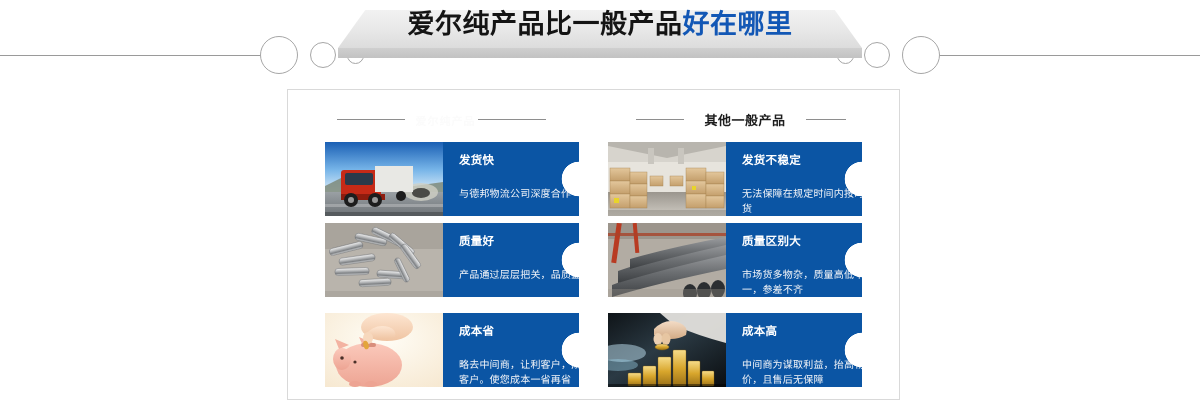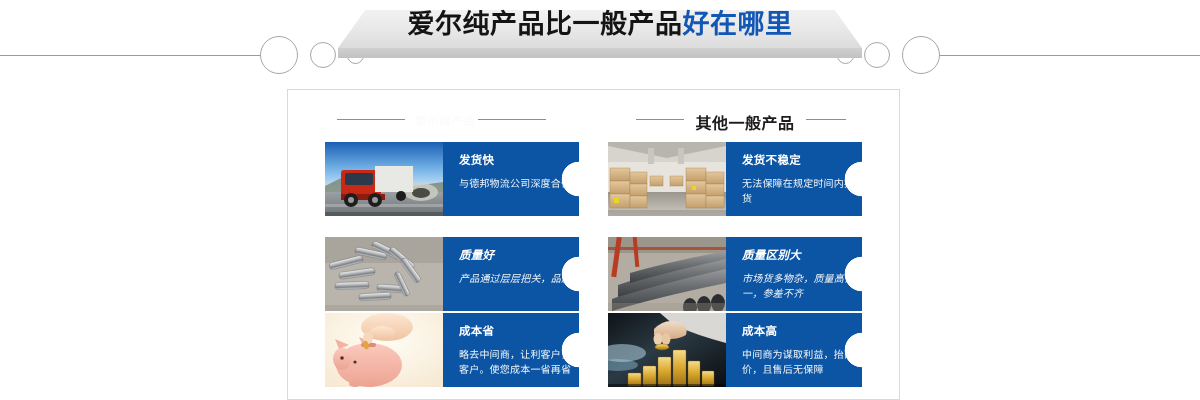--- a/index.html
+++ b/index.html
@@ -151,21 +151,21 @@
     top: 11px;
     width: 250px;
     height: 20px;
   }
   .lbl-right .txt {
     position: absolute;
     left: 62px;
     top: 0px;
     width: 110px;
     text-align: center;
-    font-size: 16px;
+    font-size: 13px;
     font-weight: bold;
     color: #1d1d1d;
     letter-spacing: 0.5px;
     white-space: nowrap;
   }
   .lbl-right .ln-a {
     position: absolute;
     left: 8px; top: 9px;
     width: 48px; height: 1px;
     background: #8e8e8e;
@@ -196,21 +196,21 @@
 
   .card {
     position: absolute;
     left: 0;
     width: 254px;
     height: 74px;
     display: flex;
     overflow: hidden;
   }
   .card.r0 { top: 0px; }
-  .card.r1 { top: 95px; font-style: italic; }
+  .card.r1 { top: 81px; }
   .card.r2 { top: 171px; }
 
   .thumb {
     position: relative;
     width: 118px;
     height: 74px;
     flex: 0 0 118px;
     overflow: hidden;
   }
   .thumb svg { display: block; width: 118px; height: 74px; }
@@ -233,21 +233,21 @@
   }
   .c-title {
     font-size: 11.5px;
     font-weight: bold;
     color: #ffffff;
     line-height: 14px;
     letter-spacing: 0.3px;
     white-space: nowrap;
   }
   .c-desc {
-    margin-top: 9px;
+    margin-top: 19px;
     font-size: 10px;
     color: #f2f4f8;
     line-height: 15px;
     letter-spacing: 0.2px;
   }
   .c-desc .ln { display: block; white-space: nowrap; }
 </style>
 </head>
 <body>
 

